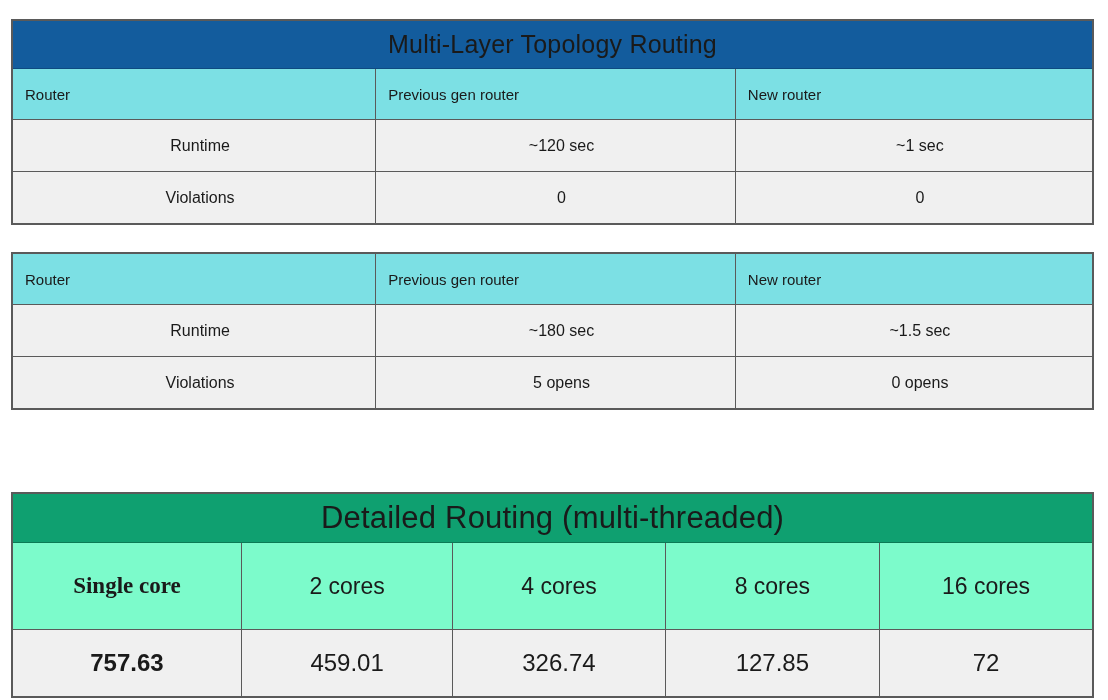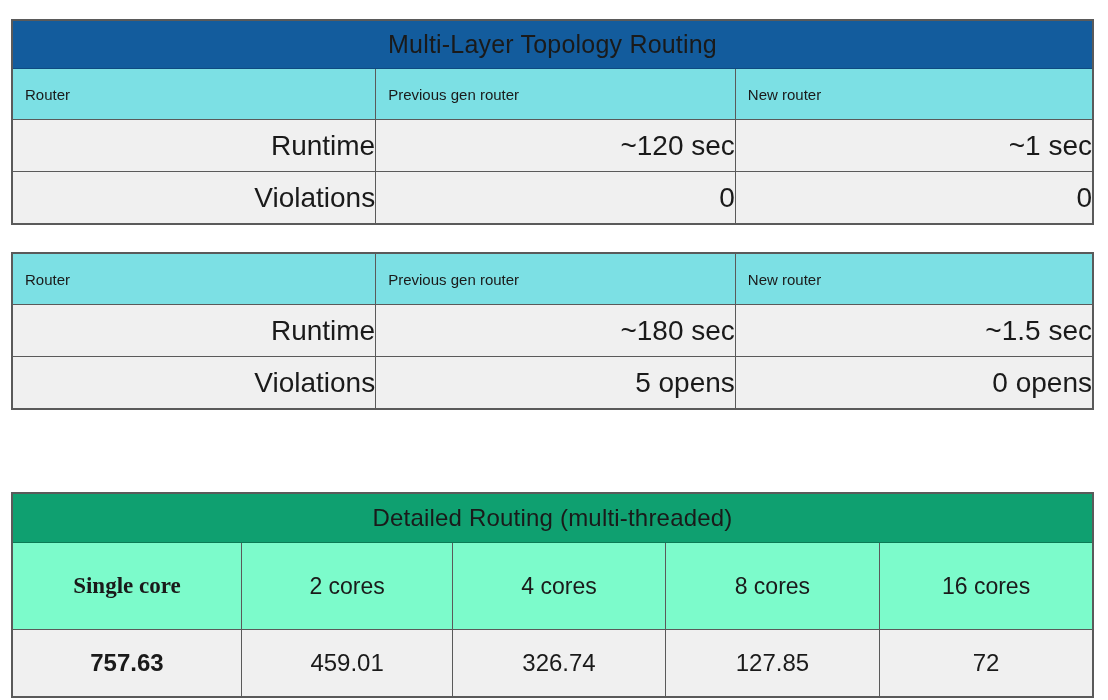--- a/index.html
+++ b/index.html
@@ -64,40 +64,40 @@
   .topo .hdr-cell {
     background: #7CE0E4;
     height: 50px;
     font-size: 15px;
     padding-left: 12px;
     text-align: left;
   }
   .topo .data-cell {
     background: #f0f0f0;
     height: 51px;
-    font-size: 28px;
+    font-size: 16px;
     padding-left: 12px;
-    text-align: right;
+    text-align: center;
   }
   #table-multi-layer { top: 19px; }
   #table-single-layer { top: 252px; }
 
   .col-a { width: 363px; }
   .col-b { width: 359px; }
   .col-c { width: 357px; }
 
   
   #table-detailed-routing {
     left: 11px;
     top: 492px;
     width: 1083px;
   }
   #table-detailed-routing .title-cell {
     height: 48px;
-    font-size: 24px;
+    font-size: 31px;
   }
   #table-detailed-routing .core-hdr {
     background: #7CFBCB;
     height: 86px;
     font-size: 23px;
     text-align: center;
   }
   #table-detailed-routing .core-hdr.bold {
     font-weight: bold;
     font-family: Liberation Serif, serif;

